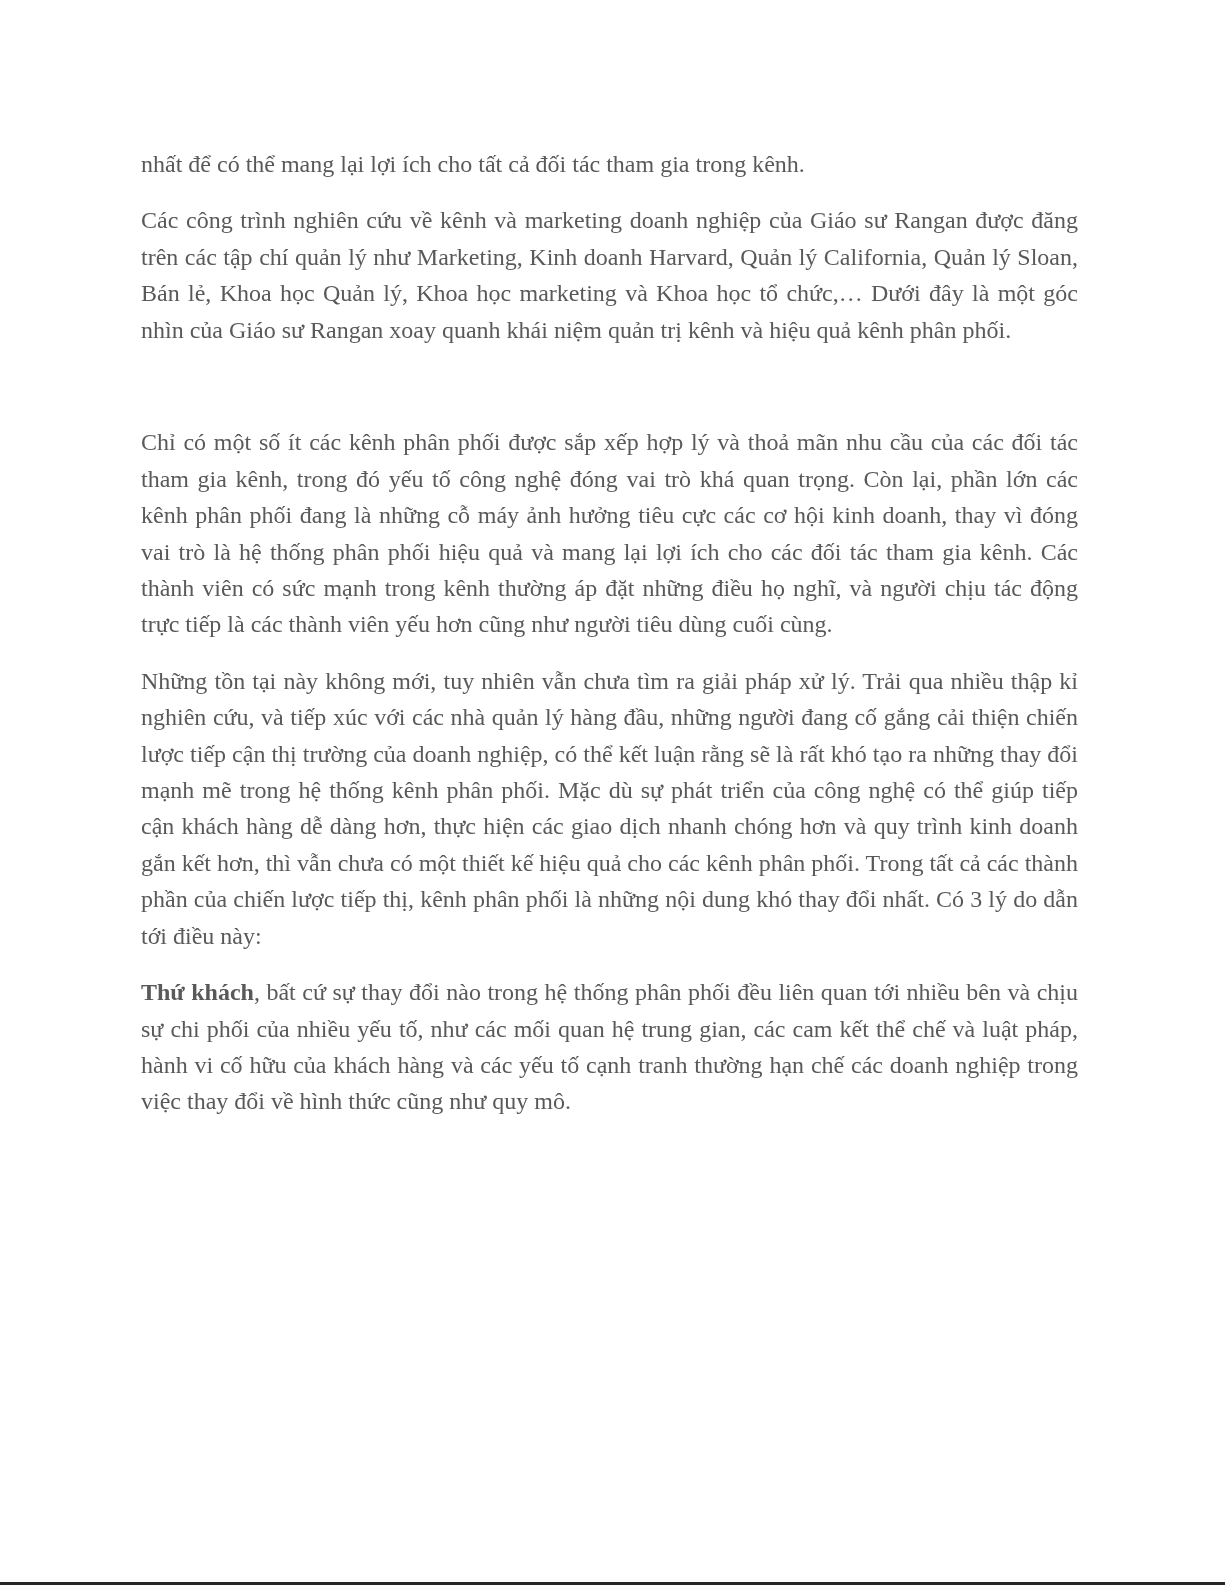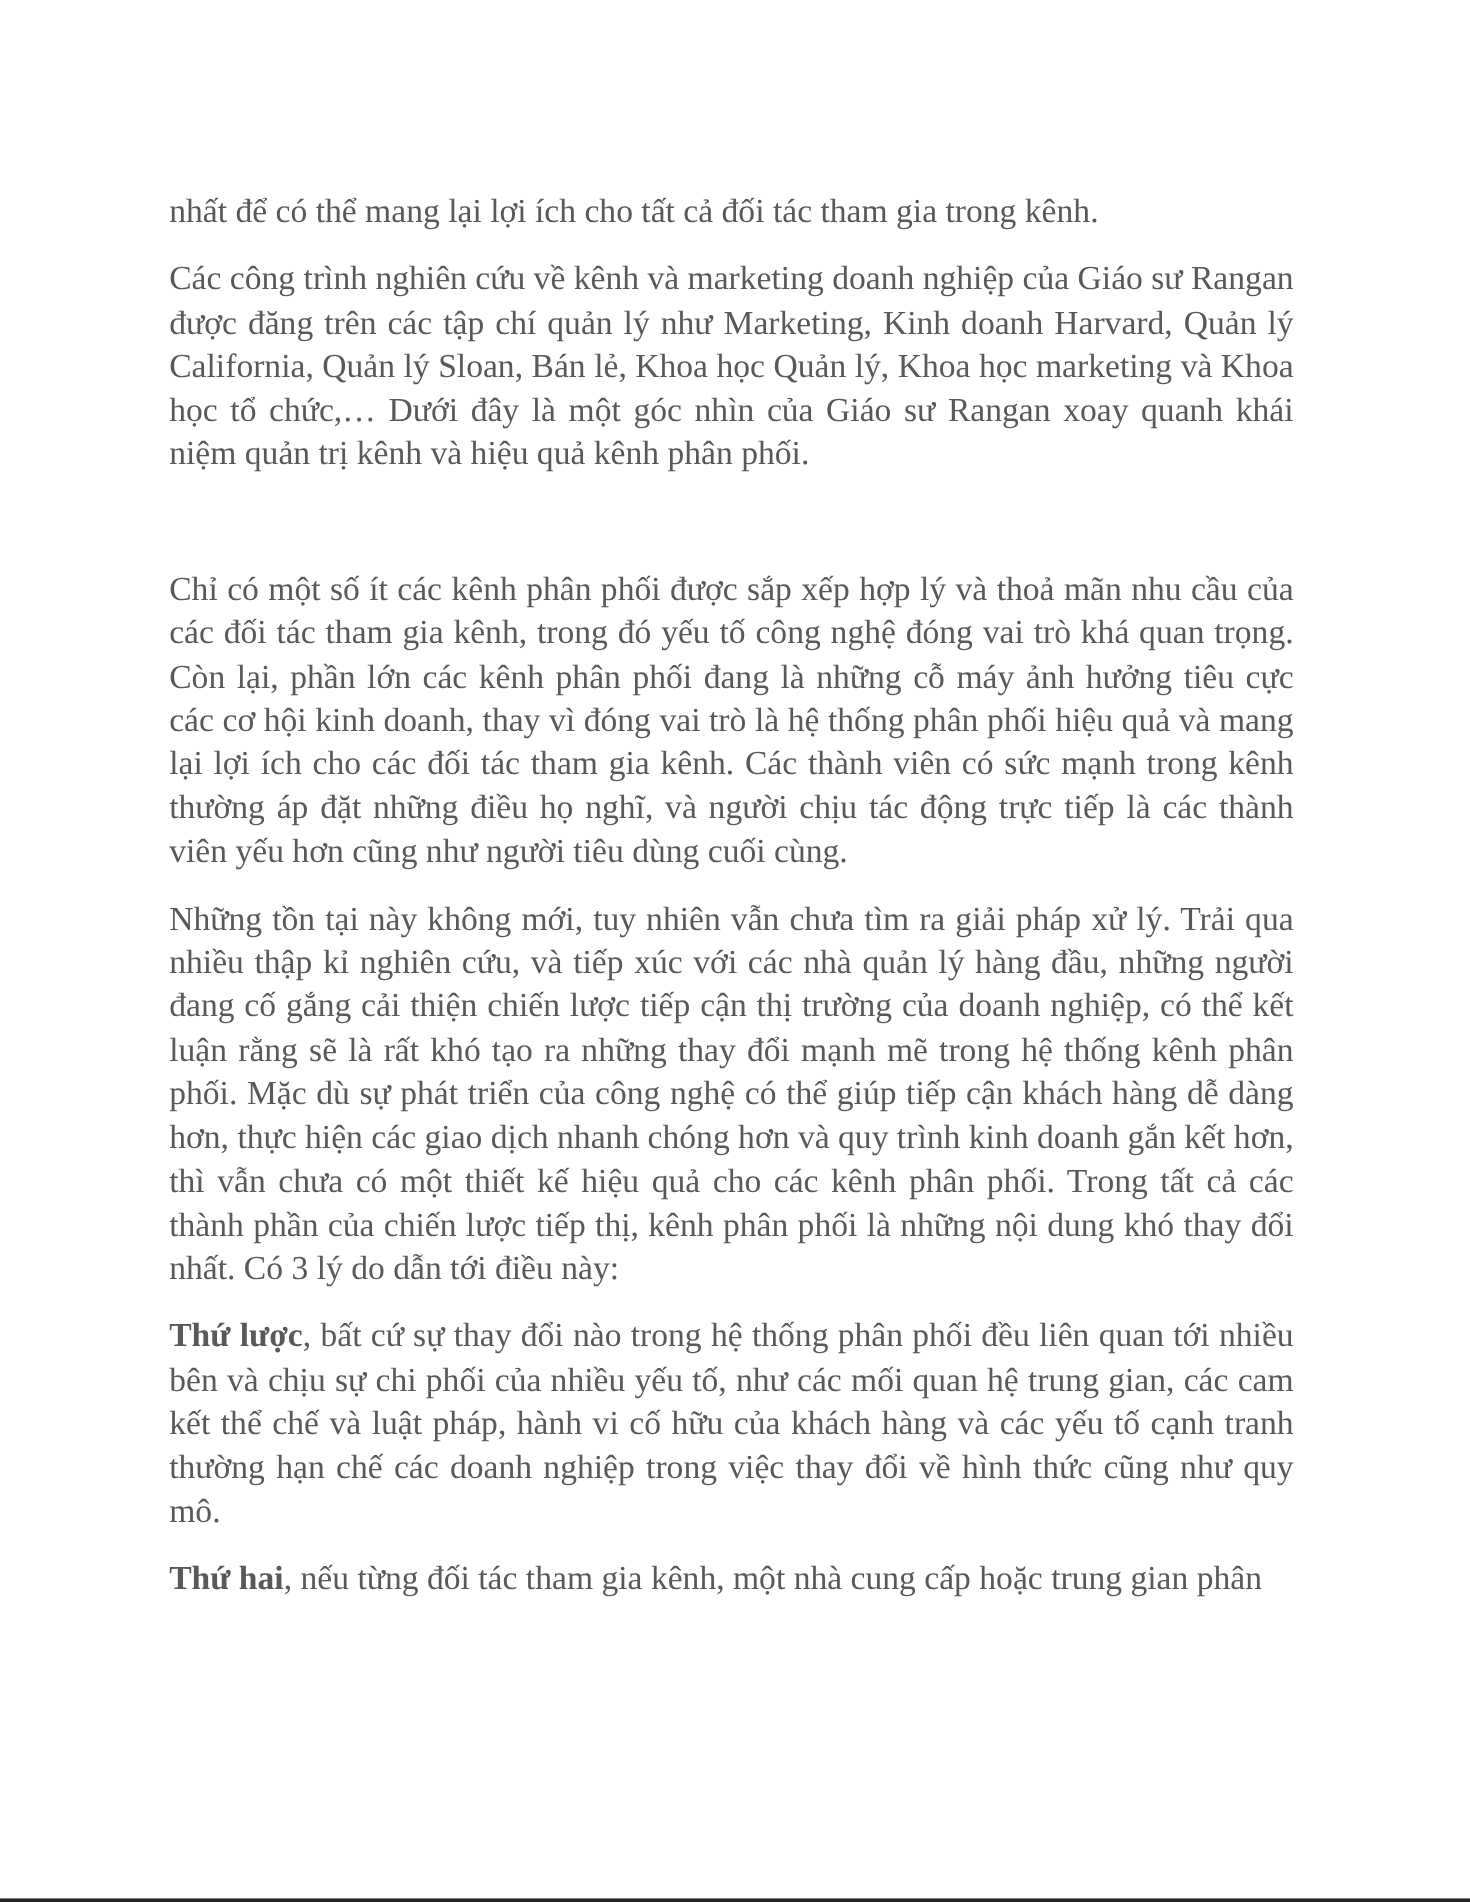--- a/index.html
+++ b/index.html
@@ -11,23 +11,23 @@
     position: relative;
     width: 1225px;
     height: 1585px;
     background: #ffffff;
     overflow: hidden;
     font-family: "Liberation Serif", "DejaVu Serif", serif;
   }
   .content {
     position: absolute;
     left: 141px;
-    top: 159px;
+    top: 146px;
     width: 937px;
-    font-size: 28px;
+    font-size: 24px;
     line-height: 36.4px;
     color: #595959;
     text-align: justify;
   }
   .content p {
     margin: 0 0 20px 0;
     text-align: justify;
     text-justify: inter-word;
   }
   .content p:last-child {
@@ -51,17 +51,16 @@
 </head>
 <body>
 
 <div class="page" style="background: rgb(255, 255, 255);">
   <div class="content" style="color: rgb(89, 89, 89);">
       <p><span>nhất để có thể mang lại lợi ích cho tất cả đối tác tham gia trong kênh.</span></p>
       <p><span>Các công trình nghiên cứu về kênh và marketing doanh nghiệp của Giáo sư Rangan được đăng trên các tập chí quản lý như Marketing, Kinh doanh Harvard, Quản lý California, Quản lý Sloan, Bán lẻ, Khoa học Quản lý, Khoa học marketing và Khoa học tổ chức,… Dưới đây là một góc nhìn của Giáo sư Rangan xoay quanh khái niệm quản trị kênh và hiệu quả kênh phân phối.</span></p>
       <p class="empty"></p>
       <p><span>Chỉ có một số ít các kênh phân phối được sắp xếp hợp lý và thoả mãn nhu cầu của các đối tác tham gia kênh, trong đó yếu tố công nghệ đóng vai trò khá quan trọng. Còn lại, phần lớn các kênh phân phối đang là những cỗ máy ảnh hưởng tiêu cực các cơ hội kinh doanh, thay vì đóng vai trò là hệ thống phân phối hiệu quả và mang lại lợi ích cho các đối tác tham gia kênh. Các thành viên có sức mạnh trong kênh thường áp đặt những điều họ nghĩ, và người chịu tác động trực tiếp là các thành viên yếu hơn cũng như người tiêu dùng cuối cùng.</span></p>
       <p><span>Những tồn tại này không mới, tuy nhiên vẫn chưa tìm ra giải pháp xử lý. Trải qua nhiều thập kỉ nghiên cứu, và tiếp xúc với các nhà quản lý hàng đầu, những người đang cố gắng cải thiện chiến lược tiếp cận thị trường của doanh nghiệp, có thể kết luận rằng sẽ là rất khó tạo ra những thay đổi mạnh mẽ trong hệ thống kênh phân phối. Mặc dù sự phát triển của công nghệ có thể giúp tiếp cận khách hàng dễ dàng hơn, thực hiện các giao dịch nhanh chóng hơn và quy trình kinh doanh gắn kết hơn, thì vẫn chưa có một thiết kế hiệu quả cho các kênh phân phối. Trong tất cả các thành phần của chiến lược tiếp thị, kênh phân phối là những nội dung khó thay đổi nhất. Có 3 lý do dẫn tới điều này:</span></p>
-      <p><strong>Thứ lược</strong><span>, bất cứ sự thay đổi nào trong hệ thống phân phối đều liên quan tới nhiều bên và chịu sự chi phối của nhiều yếu tố, như các mối quan hệ trung gian, các cam kết thể chế và luật pháp, hành vi cố hữu của khách hàng và các yếu tố cạnh tranh thường hạn chế các doanh nghiệp trong việc thay đổi về hình thức cũng như quy mô.</span></p>
-      <p><strong>Thứ hai</strong><span>, nếu từng đối tác tham gia kênh, một nhà cung cấp hoặc trung gian phân</span></p>
+      <p><strong>Thứ khách</strong><span>, bất cứ sự thay đổi nào trong hệ thống phân phối đều liên quan tới nhiều bên và chịu sự chi phối của nhiều yếu tố, như các mối quan hệ trung gian, các cam kết thể chế và luật pháp, hành vi cố hữu của khách hàng và các yếu tố cạnh tranh thường hạn chế các doanh nghiệp trong việc thay đổi về hình thức cũng như quy mô.</span></p>
     </div>
   <div class="bottom-edge" style="background: rgb(38, 38, 38);"></div>
 </div>
 
 </body></html>

